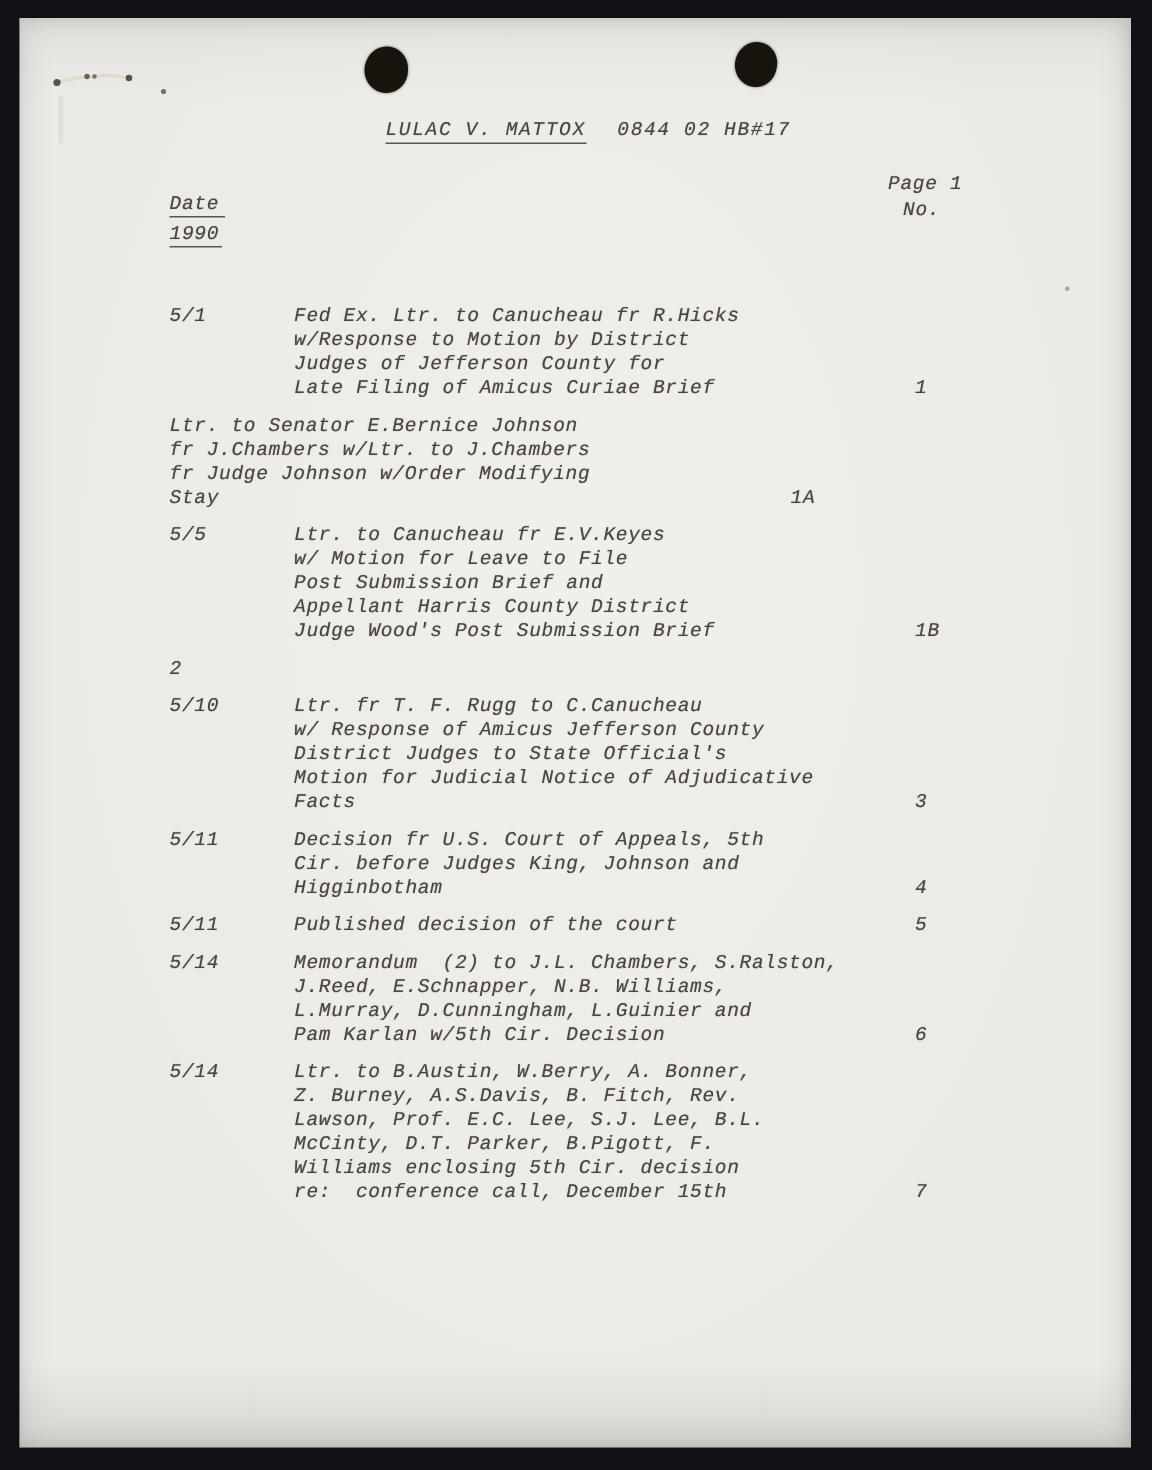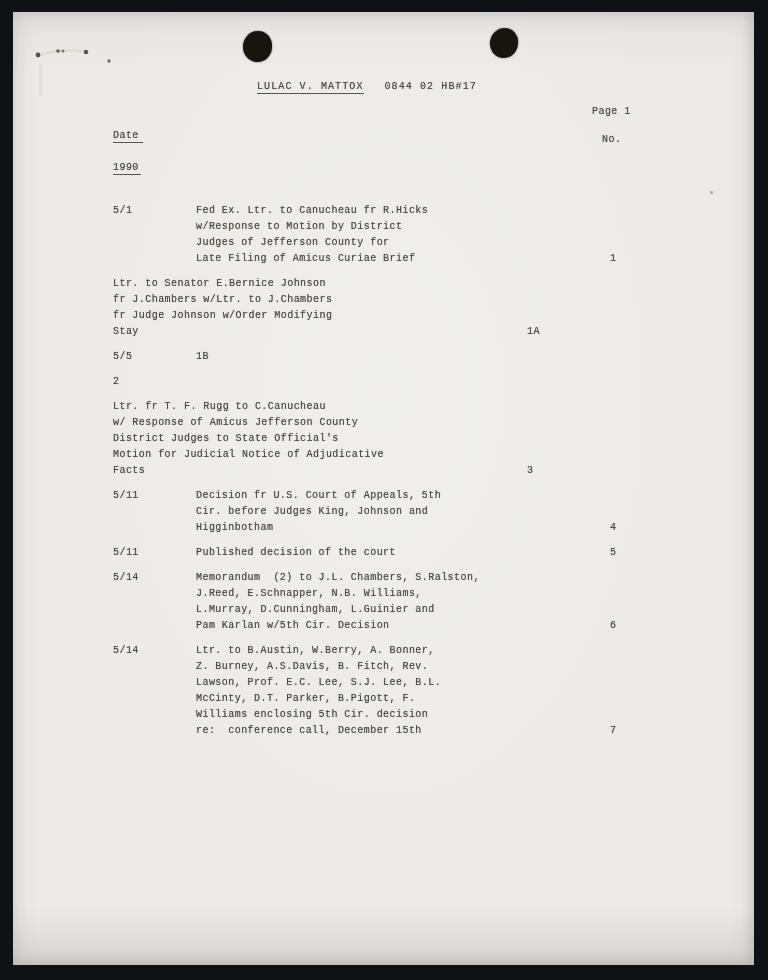--- a/index.html
+++ b/index.html
@@ -10,33 +10,34 @@
   }
   .paper{
     position:absolute;left:13px;top:12px;width:741px;height:953px;
     background:#ebeae6;
     background-image:
       radial-gradient(ellipse at 50% 40%, rgba(255,255,255,.25), rgba(0,0,0,0) 70%),
       linear-gradient(180deg, rgba(120,115,105,.06), rgba(0,0,0,0) 6%, rgba(0,0,0,0) 94%, rgba(60,58,52,.12));
     box-shadow:inset 0 0 22px rgba(70,68,60,.20), inset -3px 0 8px rgba(70,68,60,.10);
   }
   .tw{
-    color:#4b463d;font-size:10px;line-height:16px;letter-spacing:.45px;
+    color:#4b463d;font-size:13px;line-height:16px;letter-spacing:.45px;
     text-shadow:0 0 .7px rgba(75,70,61,.55);
     white-space:pre-wrap;
+    font-style:italic;
   }
   .abs{position:absolute}
   .punch{position:absolute;background:#18150f;border-radius:52% 48% 50% 50%;box-shadow:0 0 2px rgba(20,18,12,.6)}
   .u{border-bottom:1.4px solid #5a554c;padding-bottom:1px}
   .title-wrap{position:absolute;left:244px;top:67px;letter-spacing:1.1px}
   .title-code{margin-left:21px}
-  .hdr-page{position:absolute;left:579px;top:92px}
+  .hdr-page{position:absolute;left:579px;top:103px}
   .hdr-no{position:absolute;left:589px;top:120px}
   .hdr-date{position:absolute;left:100px;top:116px}
-  .year{position:absolute;left:100px;top:148px}
+  .year{position:absolute;left:100px;top:136px}
   .entries{position:absolute;left:100px;top:191px;width:540px}
   .entry{display:flex;margin-bottom:9px}
   .e-date{width:83px;flex:none}
   .e-desc{width:414px;flex:none}
   .e-no{flex:none;align-self:flex-end}
   .speck{position:absolute;border-radius:50%;background:#a8a49a}
   .smudge{position:absolute;width:3px;height:32px;background:#dcd8d1;border-radius:2px;opacity:.7}
 </style>
 </head>
 <body>
@@ -75,26 +76,32 @@
   </div>
       <div class="entry">
     <span class="e-desc tw">Ltr. to Senator E.Bernice Johnson
 fr J.Chambers w/Ltr. to J.Chambers
 fr Judge Johnson w/Order Modifying
 Stay</span>
     <span class="e-no tw">1A</span>
   </div>
       <div class="entry">
     <span class="e-date tw">5/5</span>
+    <span class="e-desc tw">Ltr. to Canucheau fr E.V.Keyes
+w/ Motion for Leave to File
+Post Submission Brief and
+Appellant Harris County District
+Judge Wood's Post Submission Brief</span>
     <span class="e-no tw">1B</span>
   </div>
       <div class="entry">
     <span class="e-no tw">2</span>
   </div>
       <div class="entry">
+    <span class="e-date tw">5/10</span>
     <span class="e-desc tw">Ltr. fr T. F. Rugg to C.Canucheau
 w/ Response of Amicus Jefferson County
 District Judges to State Official's
 Motion for Judicial Notice of Adjudicative
 Facts</span>
     <span class="e-no tw">3</span>
   </div>
       <div class="entry">
     <span class="e-date tw">5/11</span>
     <span class="e-desc tw">Decision fr U.S. Court of Appeals, 5th

